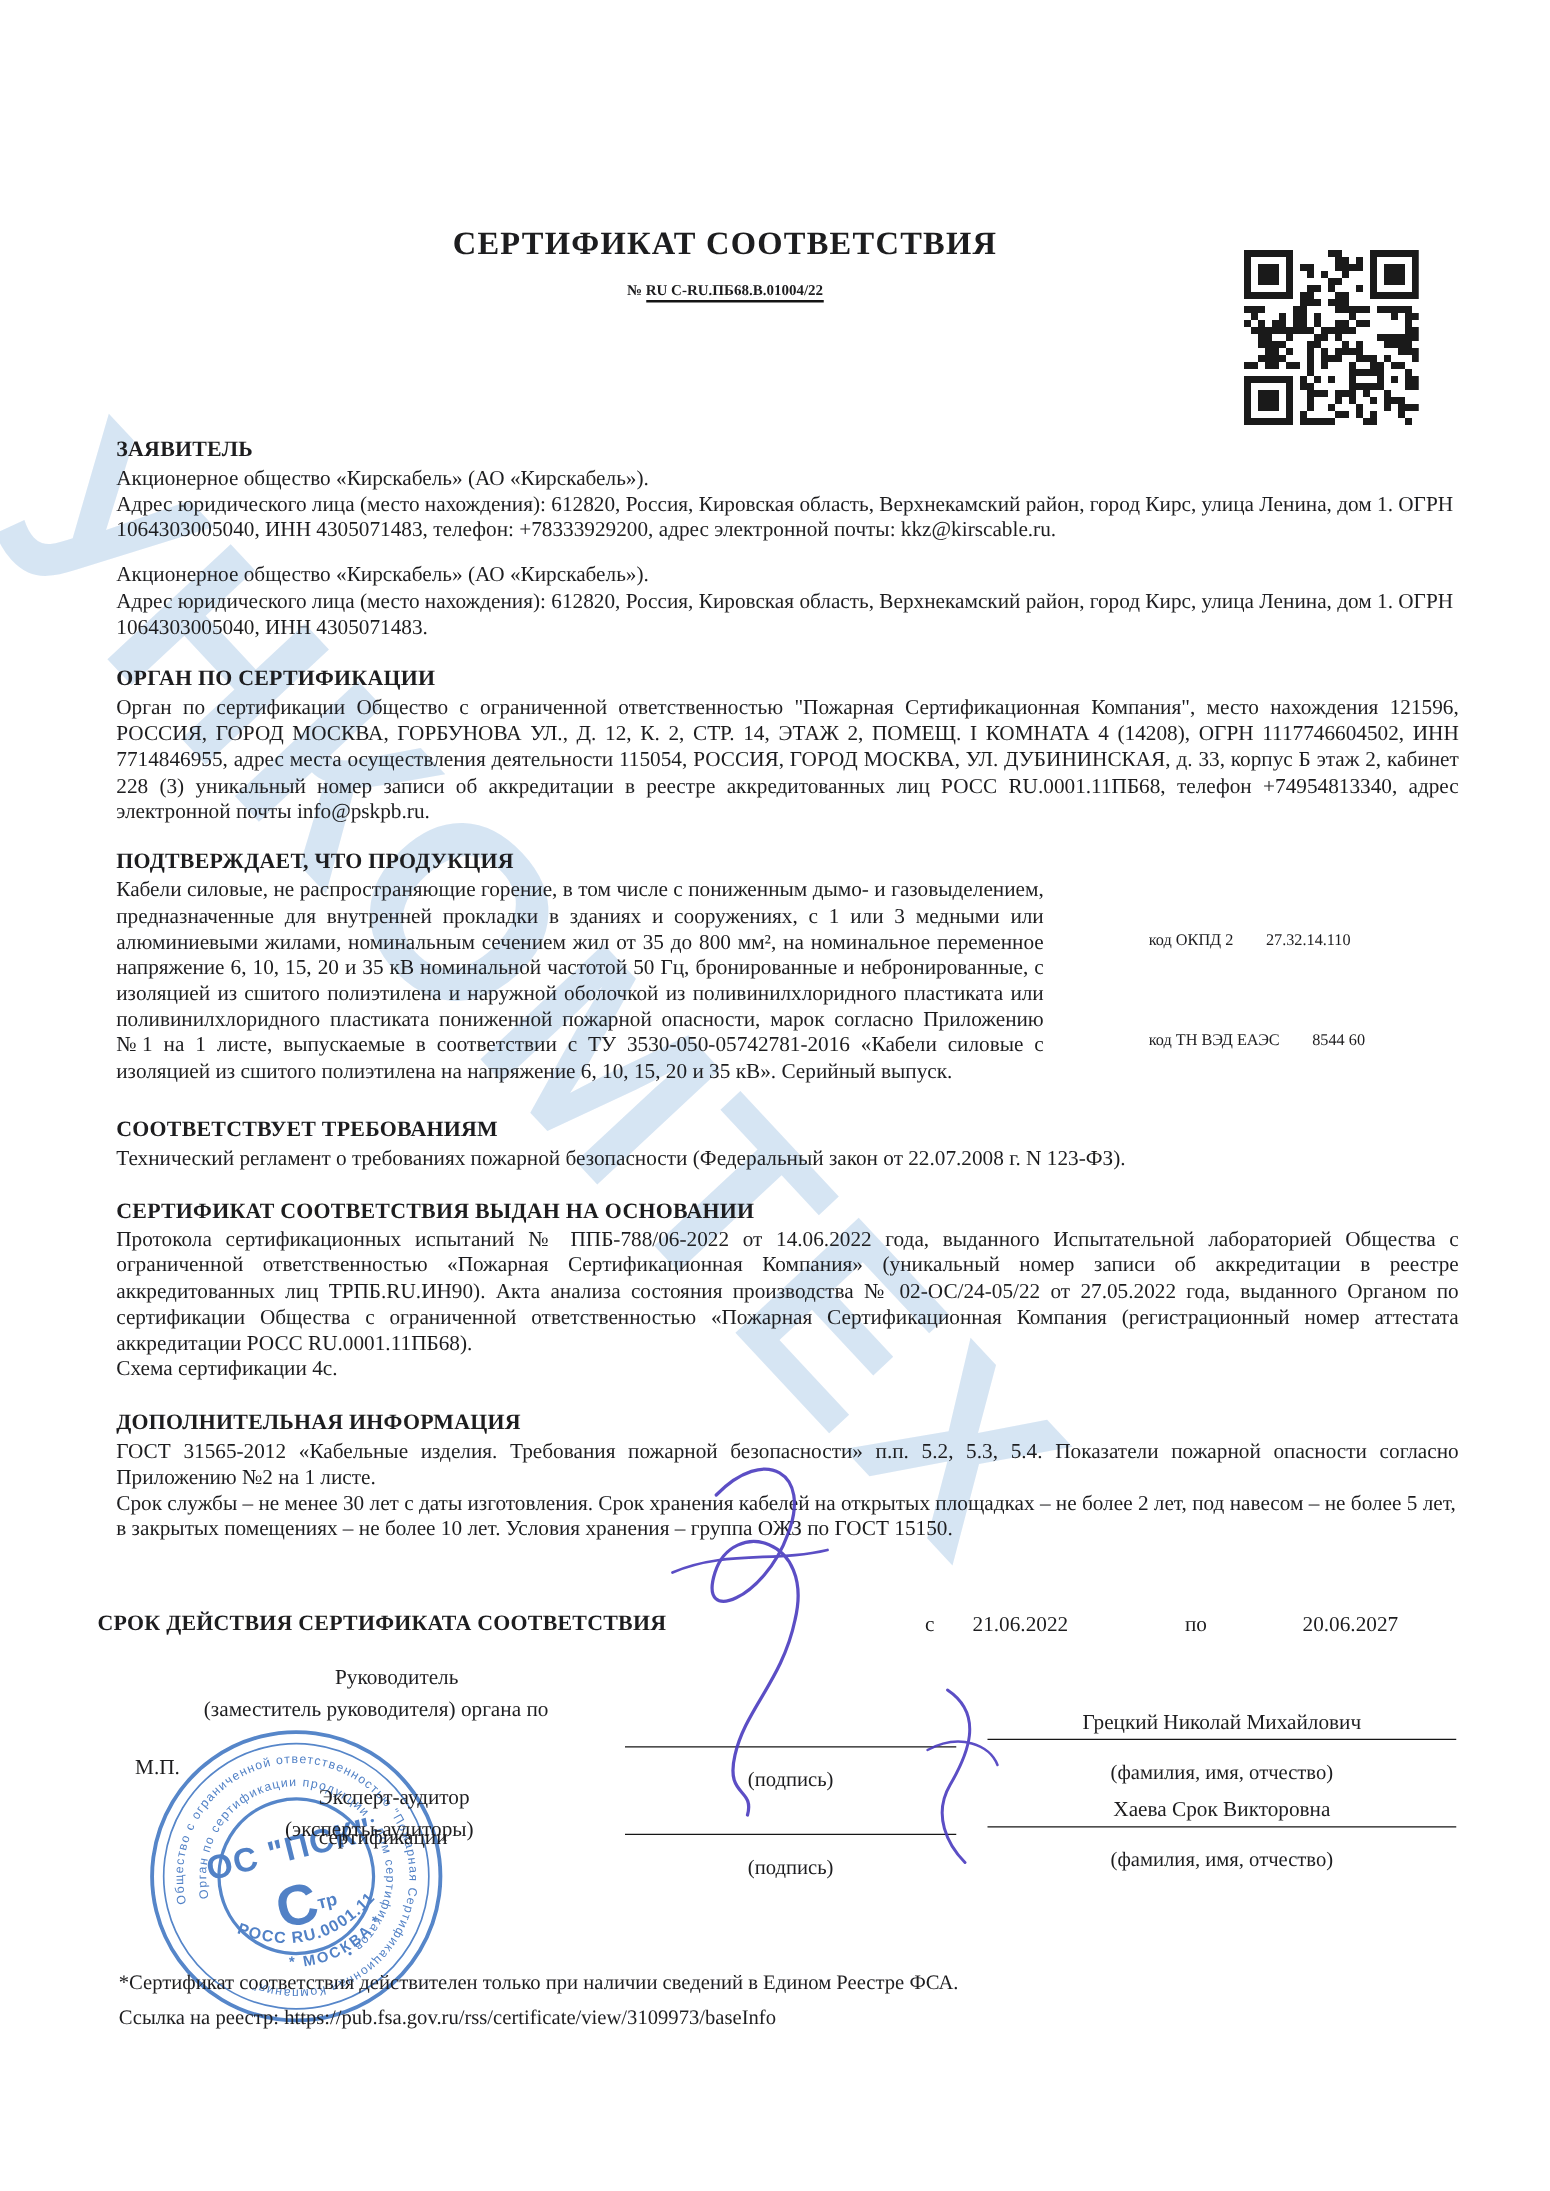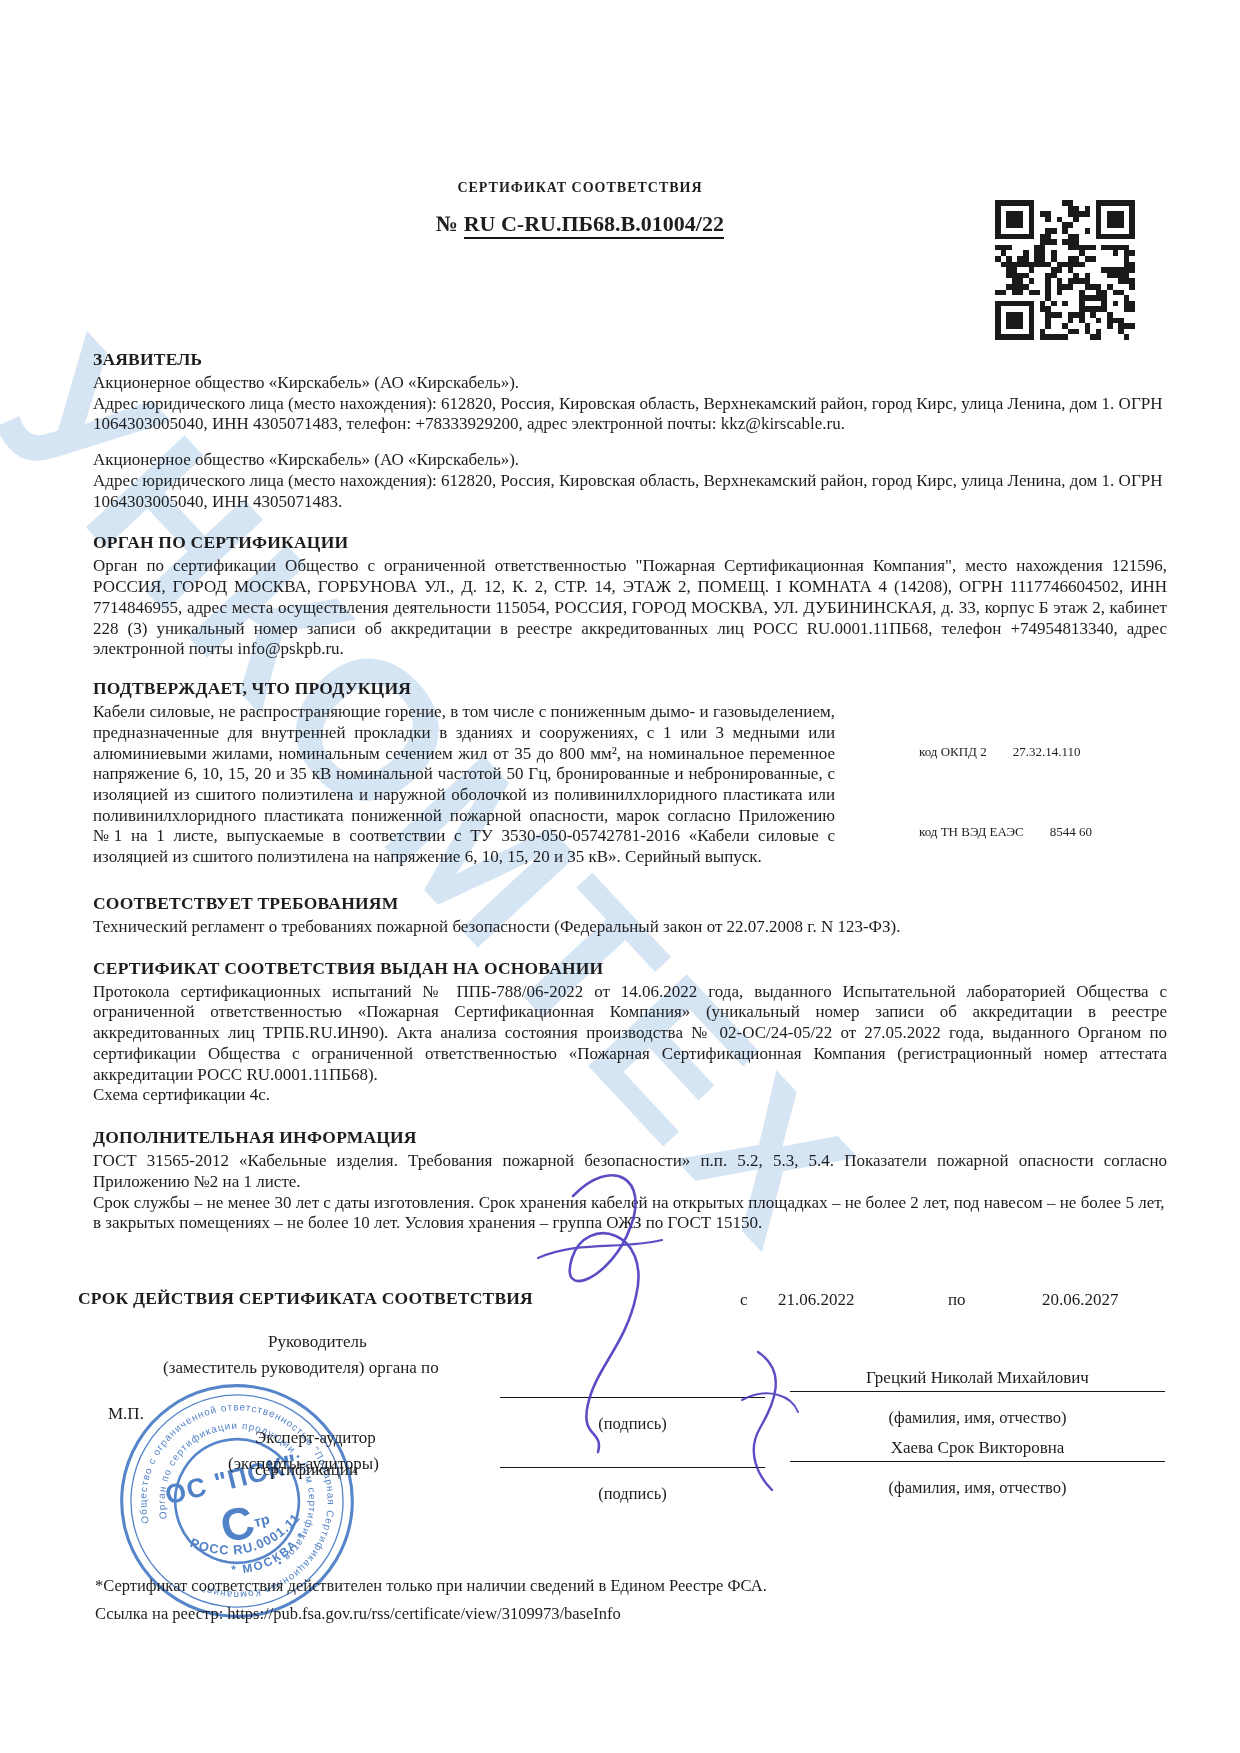--- a/index.html
+++ b/index.html
@@ -11,23 +11,23 @@
   
   .watermark{
     position:absolute;left:120px;top:300px;z-index:0;
     transform:rotate(47deg);transform-origin:0 0;
     font-family:"Liberation Sans", sans-serif;font-weight:bold;
     font-size:196px;letter-spacing:8px;color:#bcd4ec;opacity:.6;
     white-space:nowrap;user-select:none;
   }
   
   .header{position:absolute;top:180px;left:0;width:1160px;text-align:center;z-index:2;}
-  .header .title{font-size:14px;font-weight:bold;letter-spacing:1px;}
+  .header .title{font-size:26px;font-weight:bold;letter-spacing:1px;}
   .header .subtitle{margin-top:17px;font-size:13px;letter-spacing:.5px;}
-  .header .number{margin-top:15px;font-size:22px;font-weight:bold;}
+  .header .number{margin-top:15px;font-size:12px;font-weight:bold;}
   .header .number .underl{border-bottom:2px solid #141414;padding-bottom:1px;}
   .qr{position:absolute;left:995px;top:200px;width:140px;height:140px;z-index:2;}
   
   .flow{position:absolute;left:78px;top:334px;width:1104px;z-index:2;}
   .sec h3{margin:0 0 3px 0;font-size:17.5px;font-weight:bold;letter-spacing:.2px;}
   .sec p{margin:0;font-size:17px;line-height:1.22;}
   .just{text-align:justify;}
   .sec{margin:15px;}
   .mb12{margin-bottom:12px}.mb18{margin-bottom:18px}.mb20{margin-bottom:20px}
   .mb21{margin-bottom:21px}.mb25{margin-bottom:25px}

